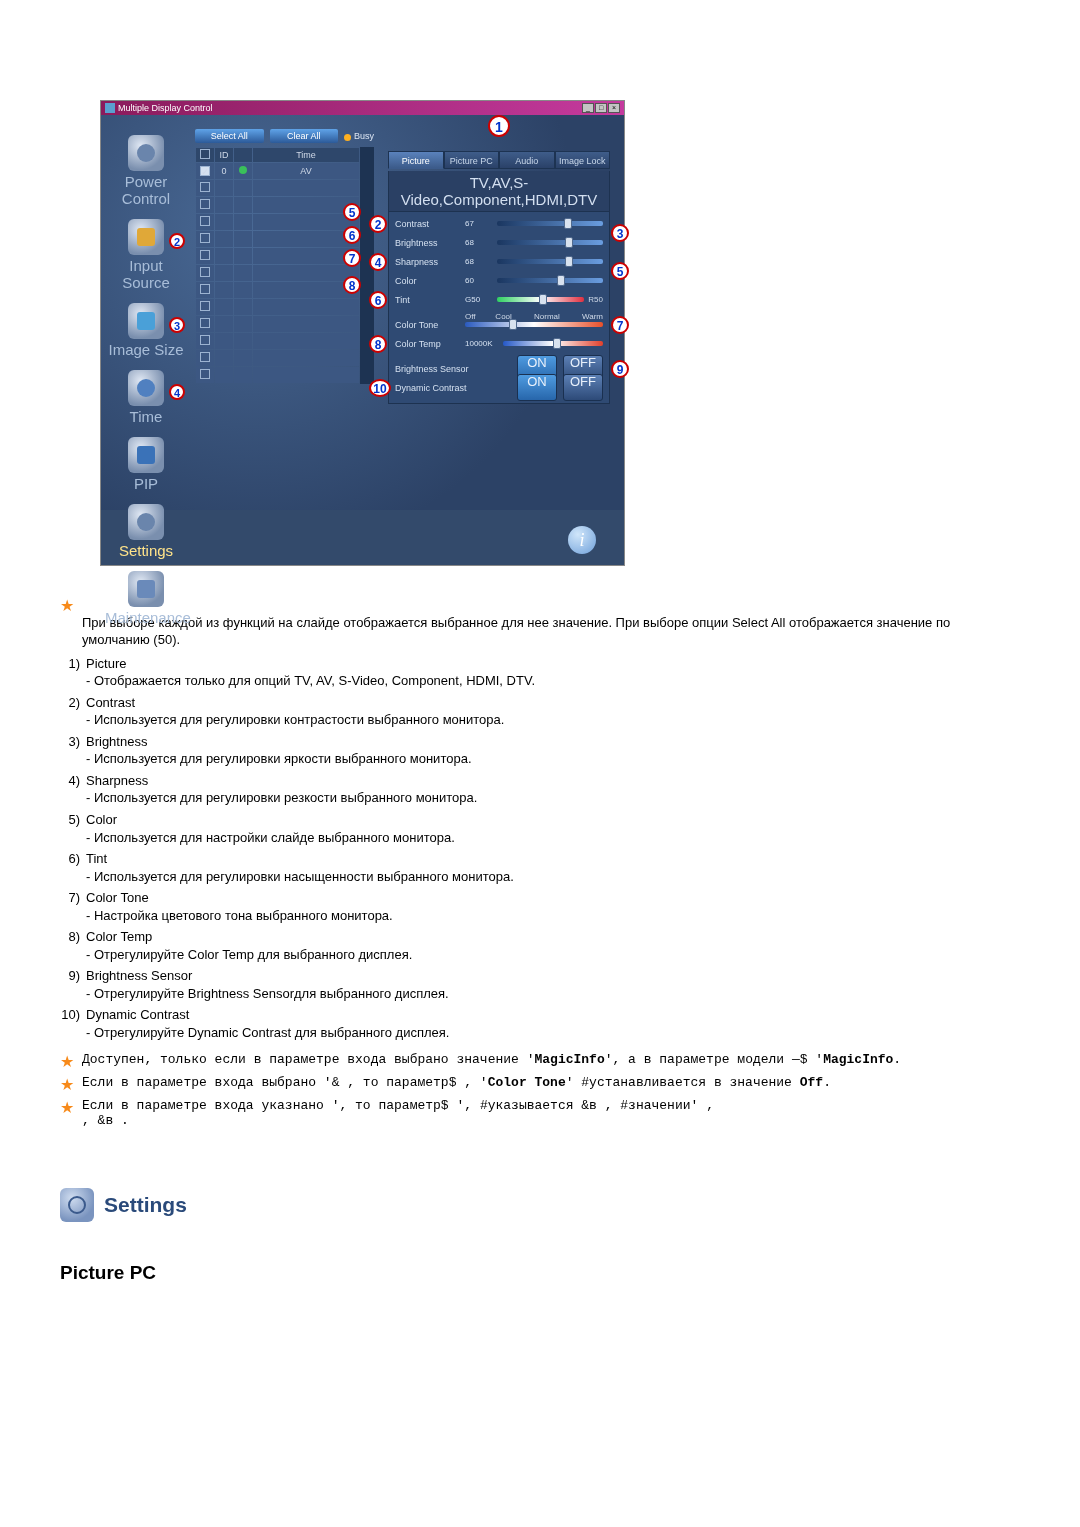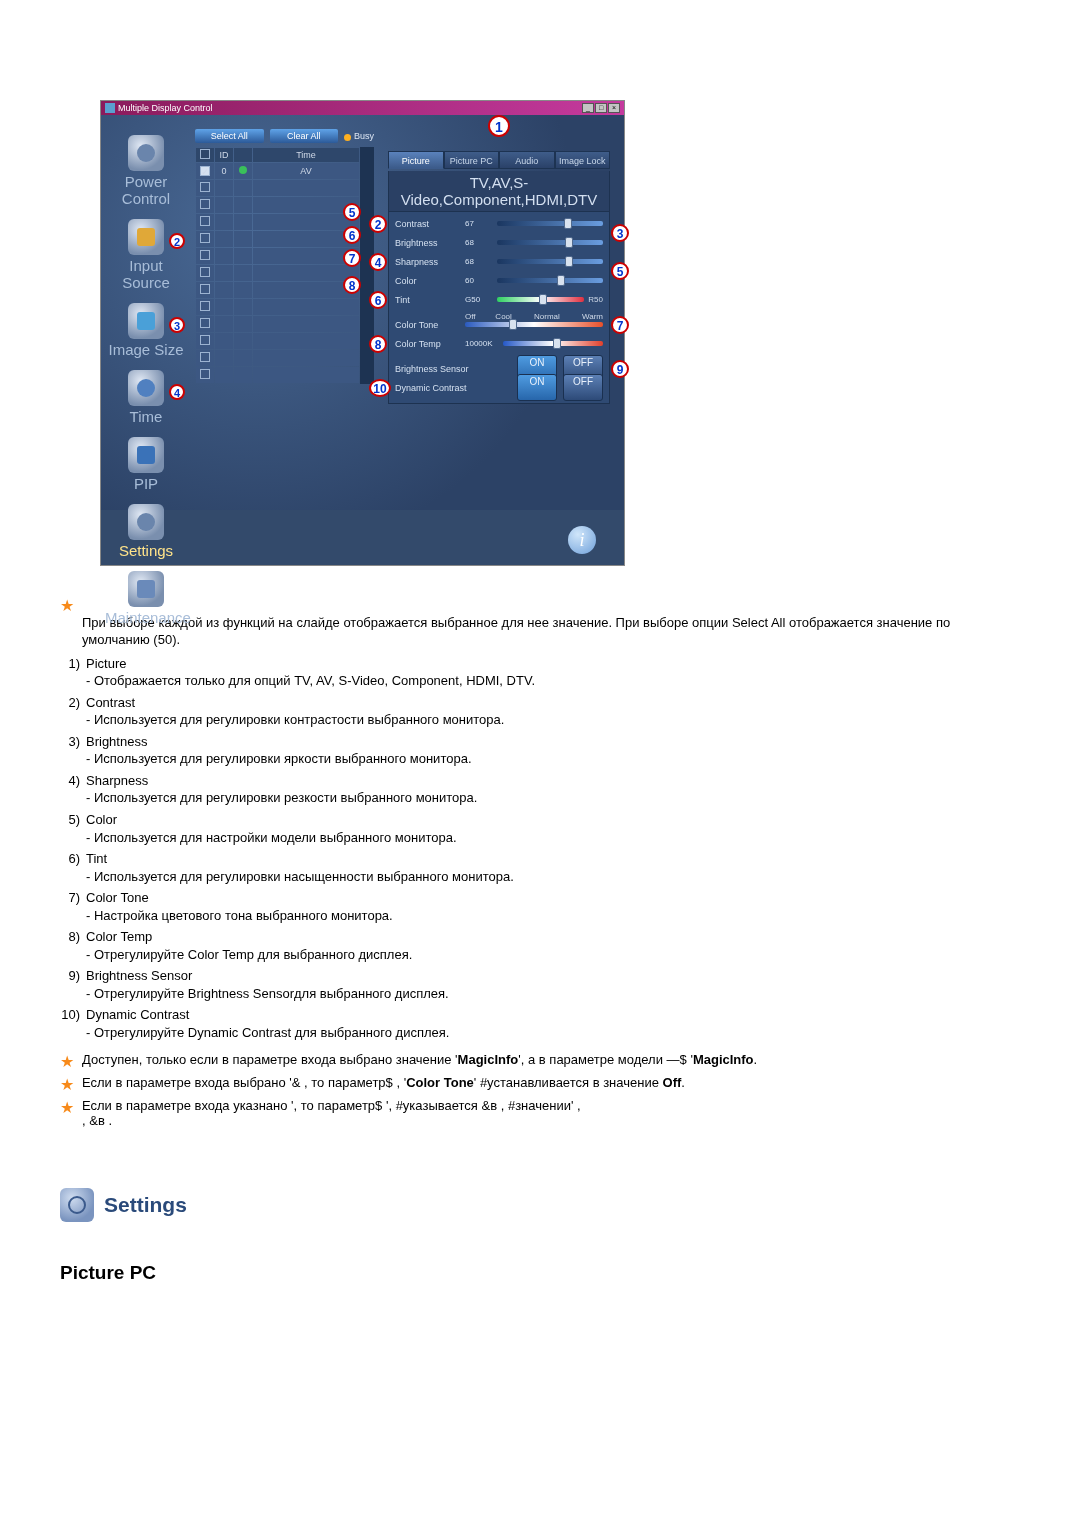--- a/index.html
+++ b/index.html
@@ -42,37 +42,37 @@
   .srow { display: flex; align-items: center; height: 19px; font-size: 9px; color: #d4e0f0; position: relative; }
   .srow .lbl { width: 70px; }
   .srow .val { width: 32px; font-size:8px;}
   .track { flex: 1; height: 5px; border-radius: 2px; position: relative; }
   .t-mono { background: linear-gradient(to right, #1a3660, #6a9de0); }
   .t-tint { background: linear-gradient(to right, #2ed060, #fff 50%, #e03040); }
   .t-tone { background: linear-gradient(to right, #2a5abf, #fff 50%, #e8502a); }
   .t-temp { background: linear-gradient(to right, #2558c7, #fff 50%, #e0402c); }
   .thumb { position: absolute; top: -3px; width: 8px; height: 11px; background: #d8e2ef; border: 1px solid #516a8e; border-radius: 2px; }
   .onoff { display: flex; gap: 6px; margin-left: auto; }
-  .pill { width: 40px; height: 27px; background: linear-gradient(#5c80b5,#2d4a78); color: #e8f0fb; font-size: 10px; text-align: center; line-height: 14px; border-radius: 3px; border: 1px solid #1a3050; }
+  .pill { width: 40px; height: 27px; background: linear-gradient(#5c80b5,#2d4a78); color: #e8f0fb; font-size: 13px; text-align: center; line-height: 14px; border-radius: 3px; border: 1px solid #1a3050; }
   .pill.on { background: linear-gradient(#4f9be0,#2766ab); }
   .num-badge { width: 18px; height: 18px; border: 2px solid #cc0000; border-radius: 50%; background: #fff; color: #0033cc; font-size: 12px; font-weight: bold; text-align: center; line-height: 16px; position: absolute; }
   .footer-area { height: 55px; position:relative;}
   .info-i { width:28px; height:28px; border-radius:50%; background:radial-gradient(circle at 35% 30%,#d0e6fa,#6fa0da); position:absolute; right:28px; top:16px; display:flex; align-items:center; justify-content:center; font-size:18px; color:#fff; font-style:italic; font-family:serif;}
 
   .doc { margin: 30px 0 0 0; }
   .star { color: #f78a1a; font-size: 16px; margin-right: 8px; vertical-align: top; display: inline-block; width: 14px; }
   .star-line { display: flex; margin-bottom: 2px; }
   .star-text { flex: 1; font-size: 13px; line-height: 1.35; }
   .nlist { margin-top: 6px; }
   .nitem { display: flex; margin-bottom: 4px; font-size: 13px; line-height: 1.35; }
   .nidx { width: 26px; text-align: right; padding-right: 6px; }
   .ntxt { flex: 1; }
   .notes { margin-top: 10px; }
   .note-line { display: flex; margin-bottom: 4px; font-size: 13px; }
-  .note-body { flex: 1; font-family: Liberation Sans, sans-serif; }
+  .note-body { flex: 1; font-family: Liberation Mono, monospace; }
   .note-body b { font-weight: bold; }
   .settings-h { display: flex; align-items: center; margin-top: 60px; gap: 10px; }
   .settings-icon { width: 34px; height: 34px; background: radial-gradient(circle at 35% 30%, #d0ddf0, #7a94bf 70%); border-radius: 6px; display:flex; align-items:center; justify-content:center;}
   .settings-icon-inner{width:18px;height:18px;border:2px solid #3b5a8c;border-radius:50%;}
   .settings-title { font-size: 21px; font-weight: bold; color: #2a4a7a; }
   .picpc { font-size: 19px; font-weight: bold; margin-top: 40px; }
   .tonelbl{position:absolute;font-size:8px;color:#cfd9e8;}
   .tintlr{font-size:8px;color:#cfd9e8;}
 </style>
 </head>
@@ -366,21 +366,21 @@
       <div class="nitem">
           <div class="nidx">3)</div>
           <div class="ntxt"><span>Brightness</span><br><span>- Используется для регулировки яркости выбранного монитора.</span></div>
         </div>
       <div class="nitem">
           <div class="nidx">4)</div>
           <div class="ntxt"><span>Sharpness</span><br><span>- Используется для регулировки резкости выбранного монитора.</span></div>
         </div>
       <div class="nitem">
           <div class="nidx">5)</div>
-          <div class="ntxt"><span>Color</span><br><span>- Используется для настройки модели выбранного монитора.</span></div>
+          <div class="ntxt"><span>Color</span><br><span>- Используется для настройки слайде выбранного монитора.</span></div>
         </div>
       <div class="nitem">
           <div class="nidx">6)</div>
           <div class="ntxt"><span>Tint</span><br><span>- Используется для регулировки насыщенности выбранного монитора.</span></div>
         </div>
       <div class="nitem">
           <div class="nidx">7)</div>
           <div class="ntxt"><span>Color Tone</span><br><span>- Настройка цветового тона выбранного монитора.</span></div>
         </div>
       <div class="nitem">

